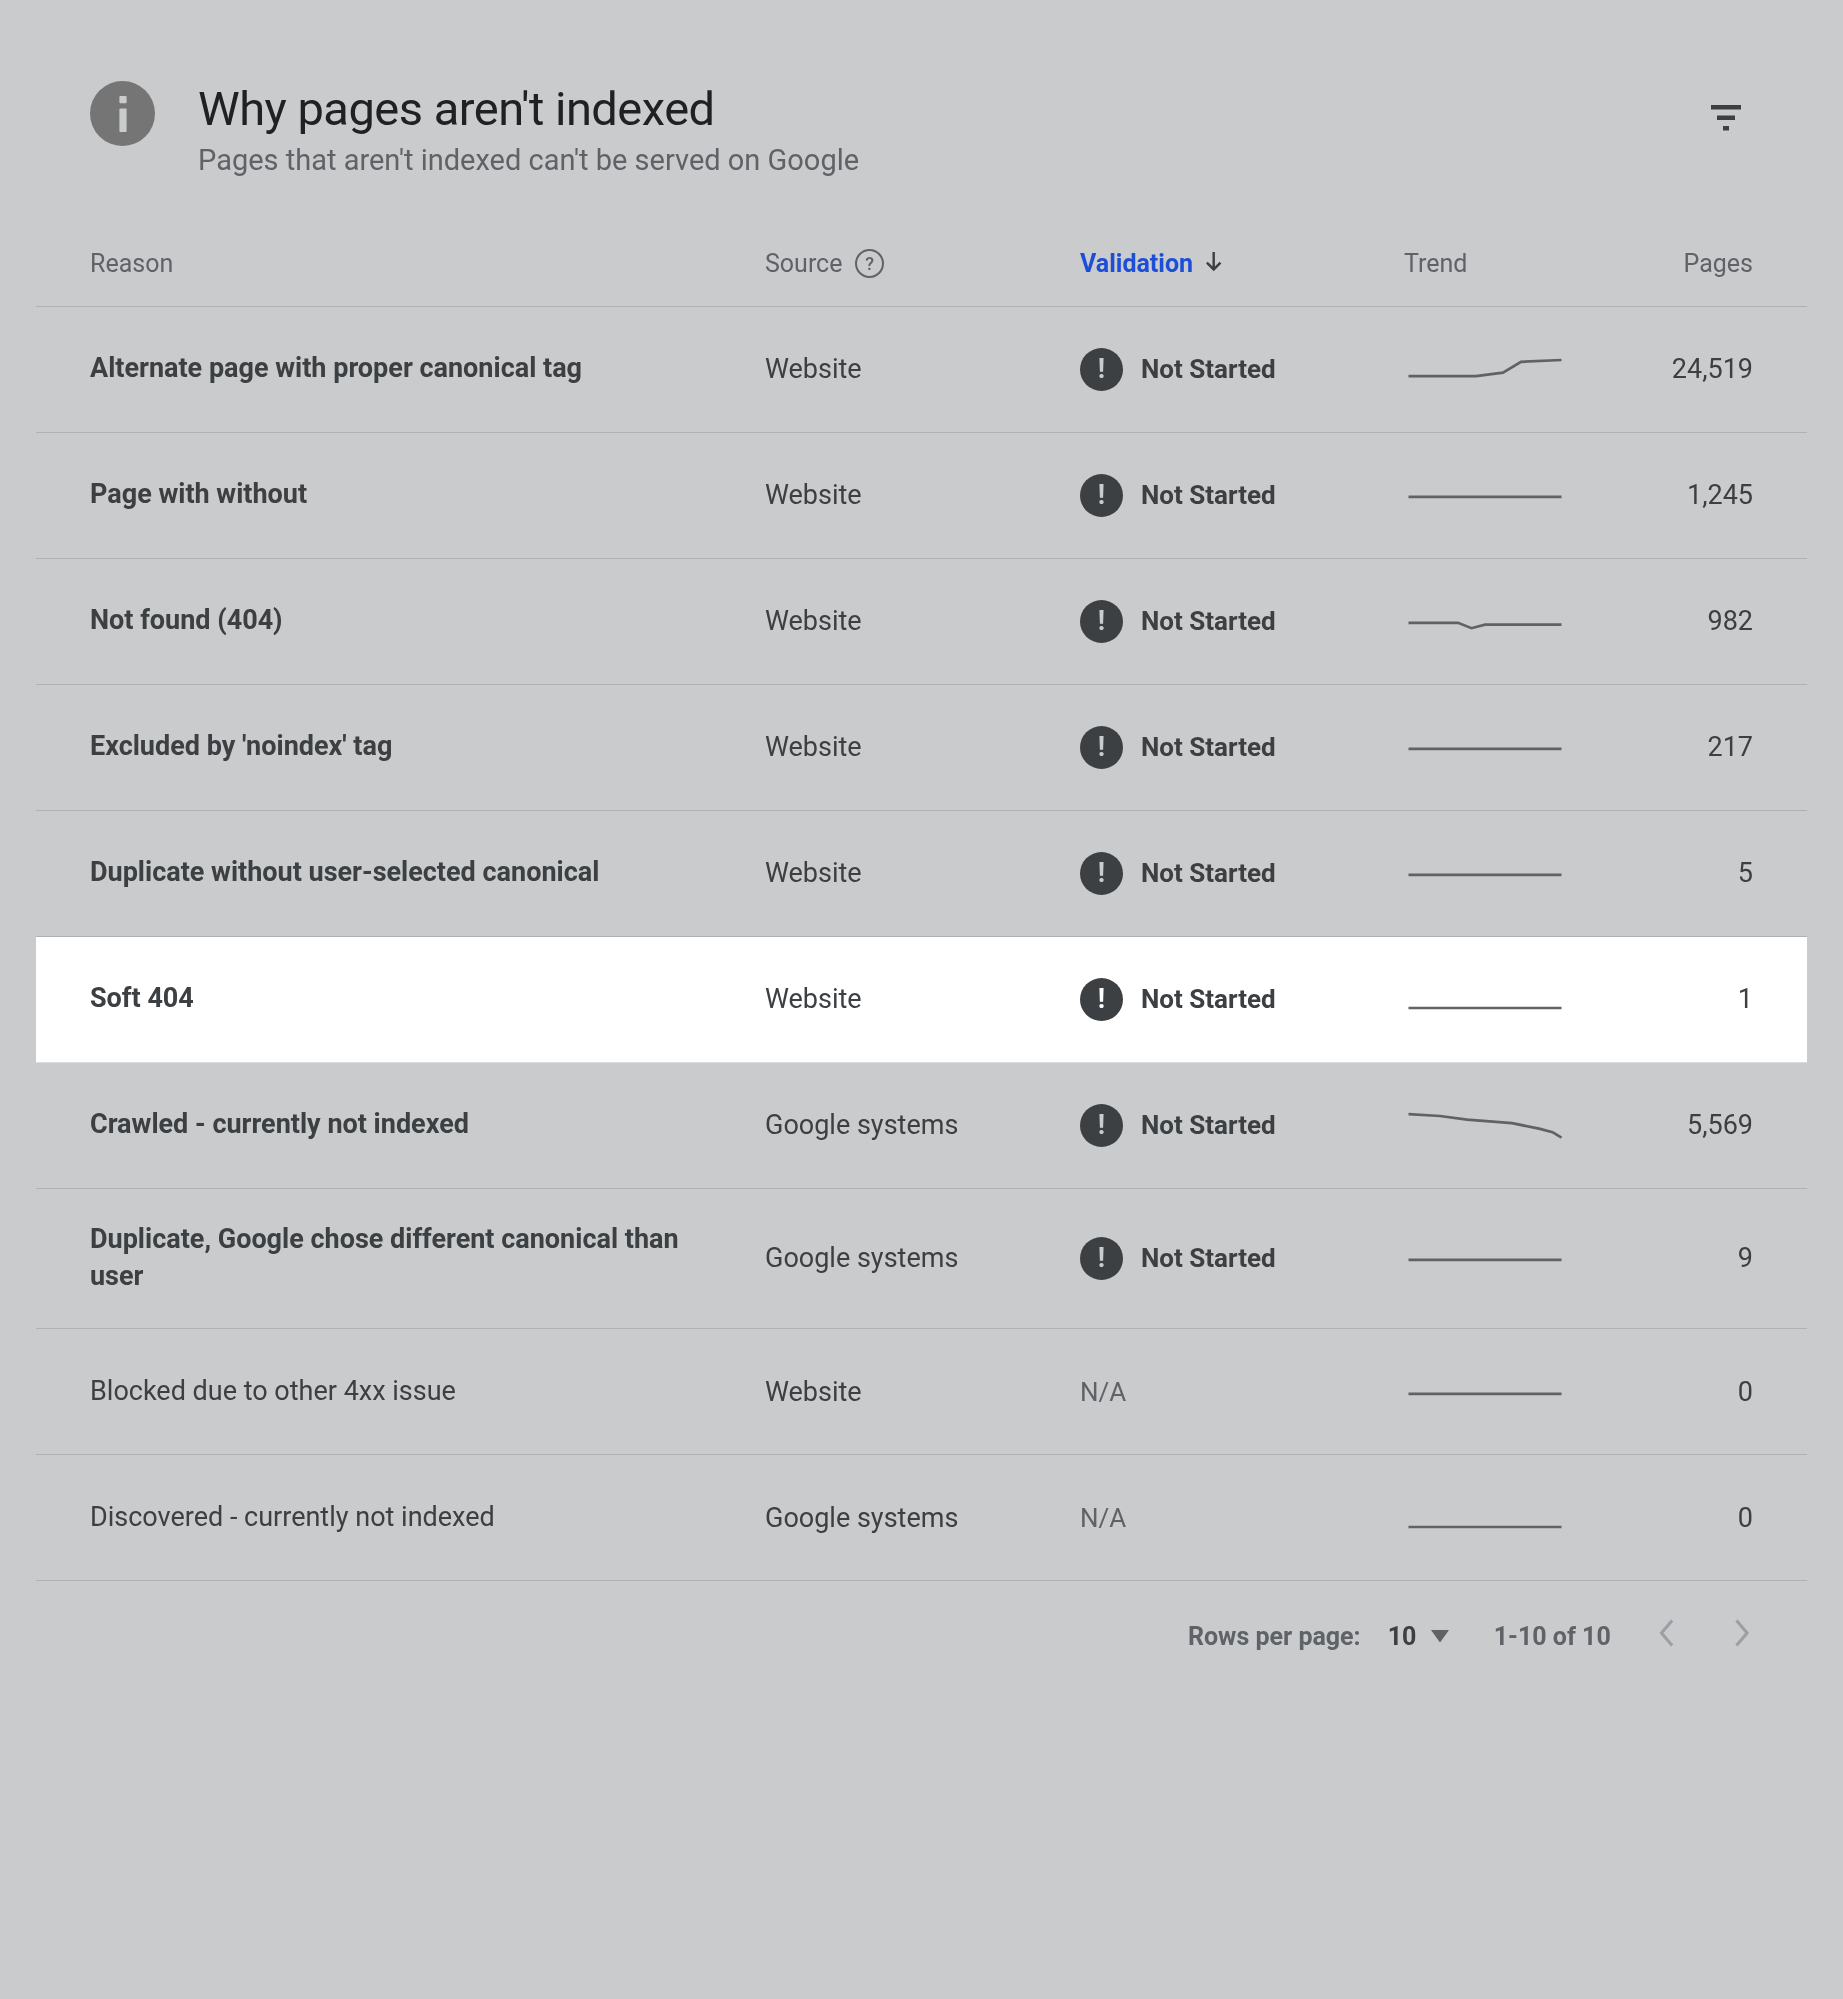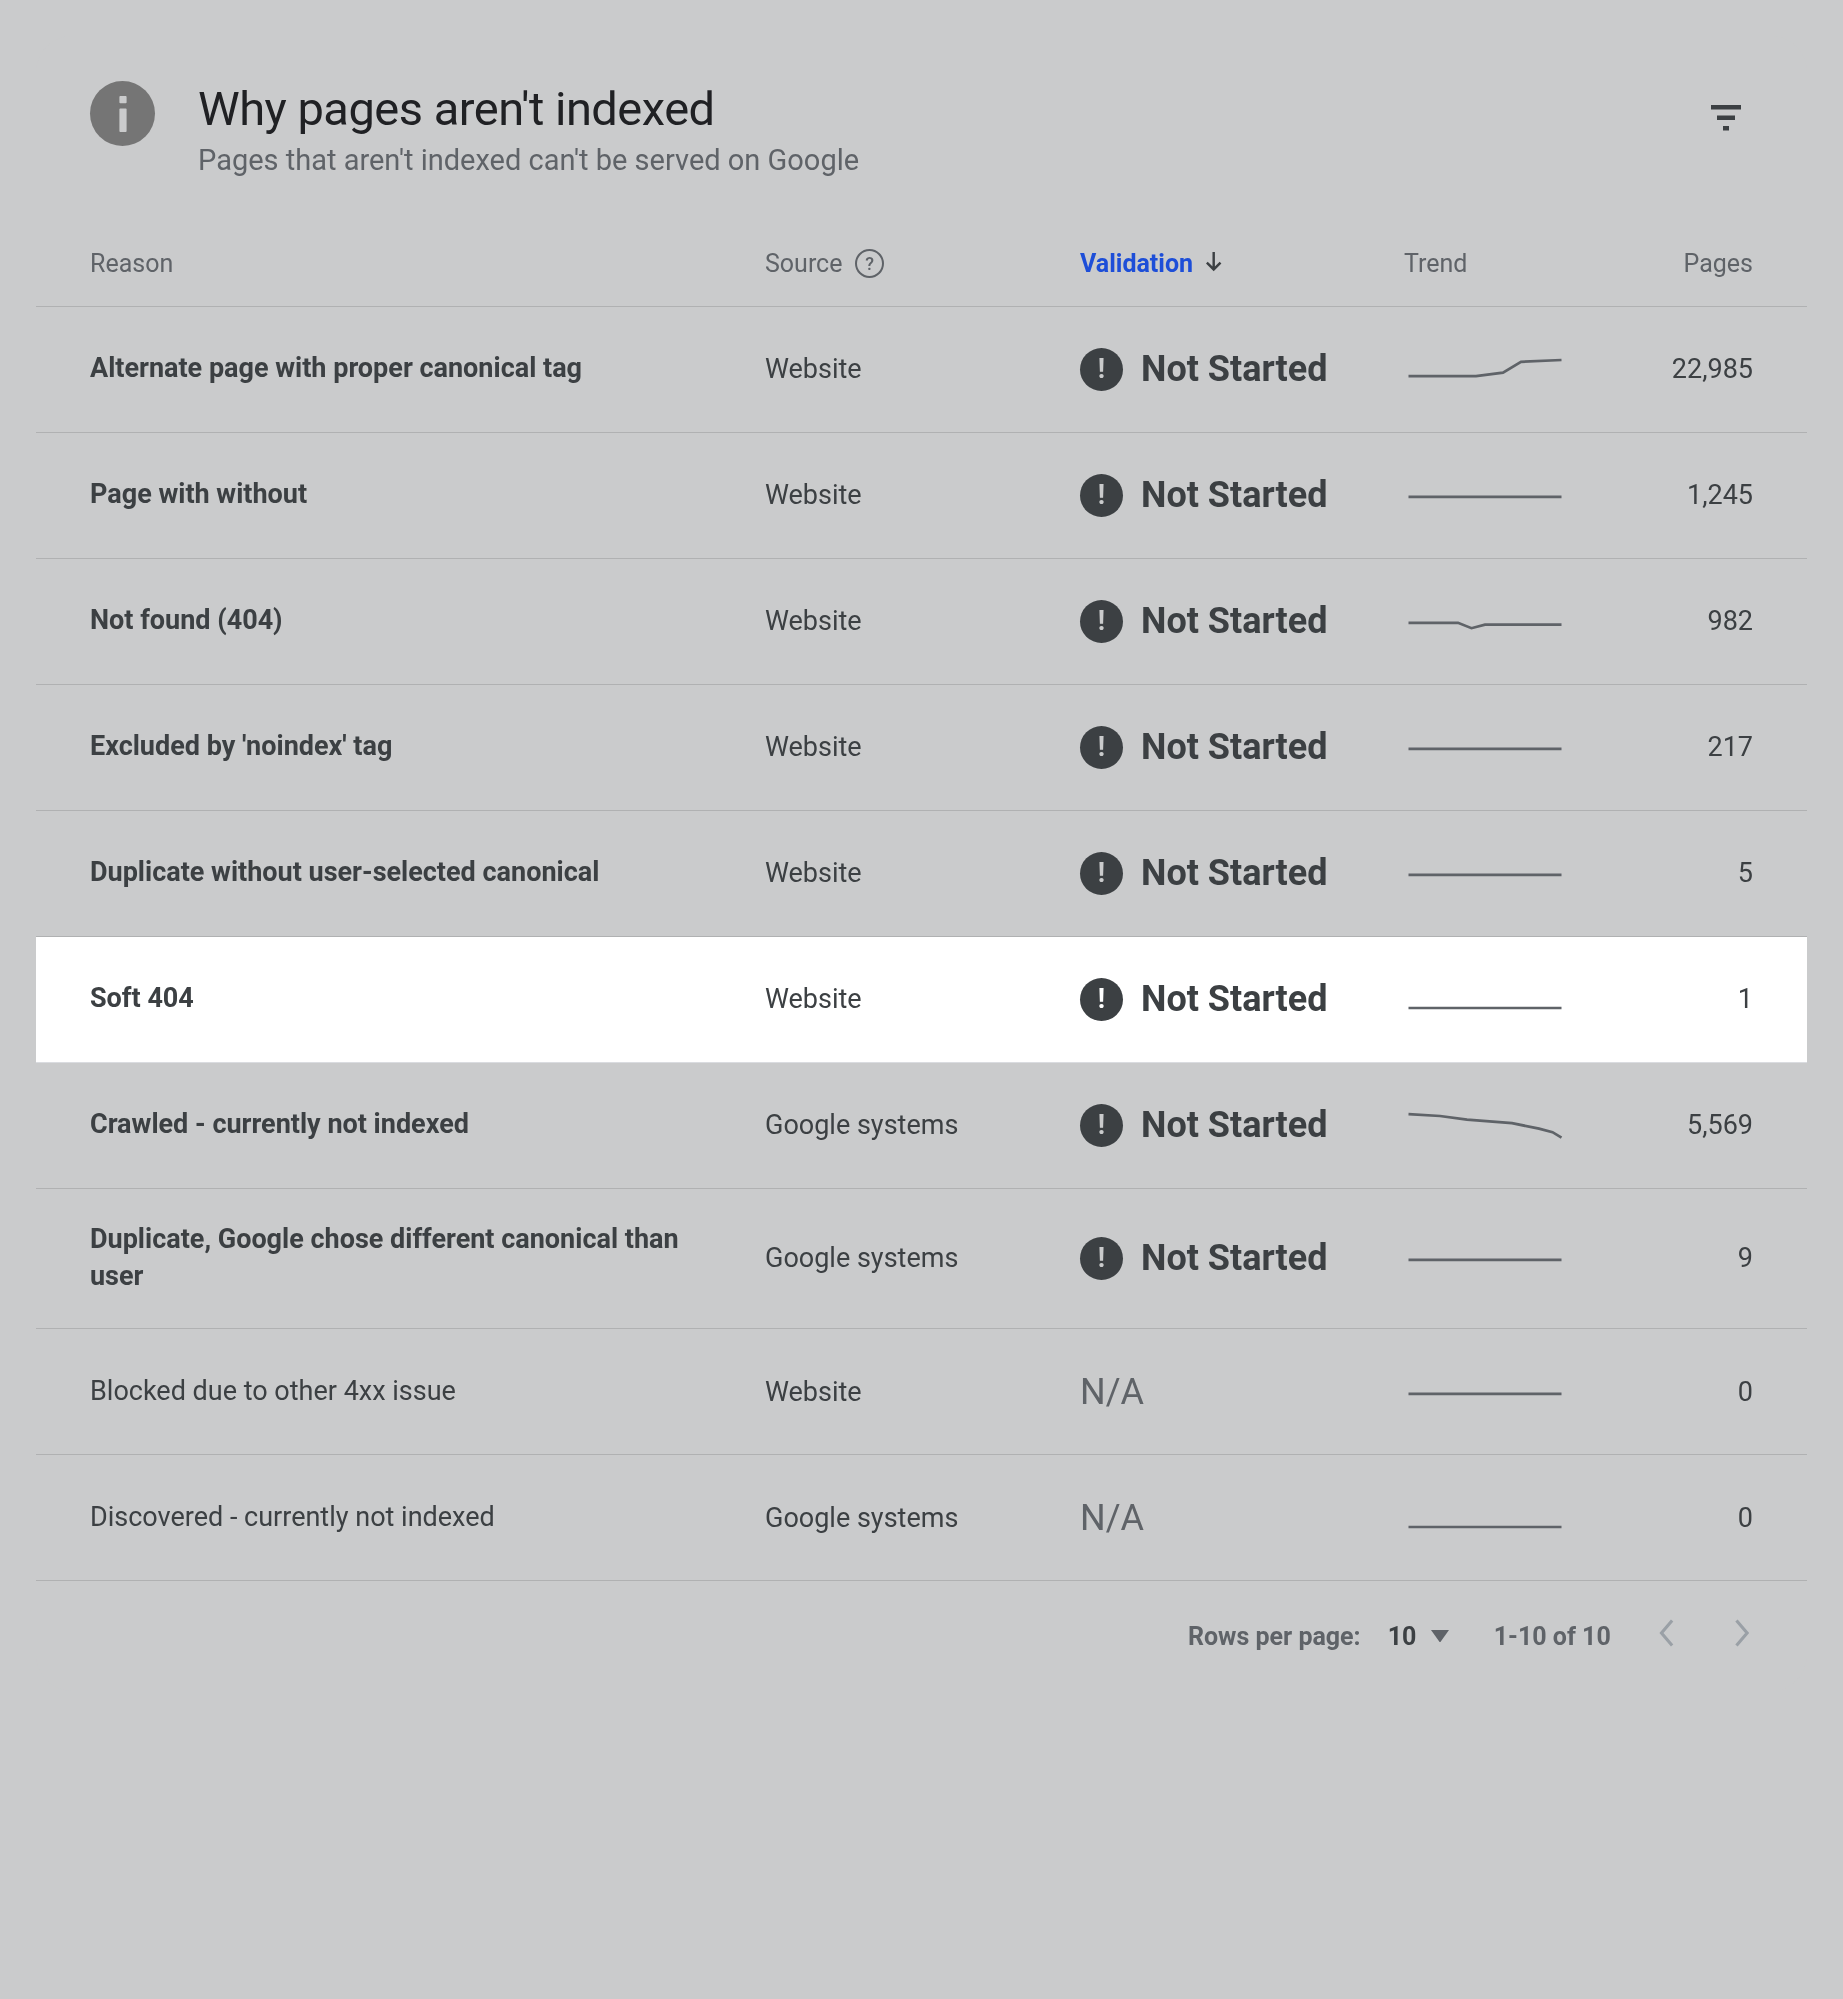--- a/index.html
+++ b/index.html
@@ -168,21 +168,21 @@
     }
     .warning-icon span {
       color: #cacbcc;
       font-size: 27px;
       font-weight: 700;
     }
     .table-row.highlighted .warning-icon span {
       color: #ffffff;
     }
     .validation-text {
-      font-size: 36px;
+      font-size: 26px;
       font-weight: 700;
       color: #3c4043;
     }
     .validation-text.na {
       font-weight: 400;
       color: #5f6368;
     }
     .sparkline {
       width: 162px;
       height: 36px;
@@ -309,21 +309,21 @@
       </div>
     </div>
     <div class="col-trend">
       <div class="sparkline">
         <svg viewBox="0 0 180 40">
                 <path d="M5 28 L80 28 L110 24 L130 12 L175 10"></path>
               </svg>
       </div>
     </div>
     <div class="col-pages">
-      <span class="pages-text">22,985</span>
+      <span class="pages-text">24,519</span>
     </div>
   </div>
         <div class="table-row">
     <div class="col-reason">
       <span class="reason-text">Page with without</span>
     </div>
     <div class="col-source">
       <span class="source-text">Website</span>
     </div>
     <div class="col-validation">

